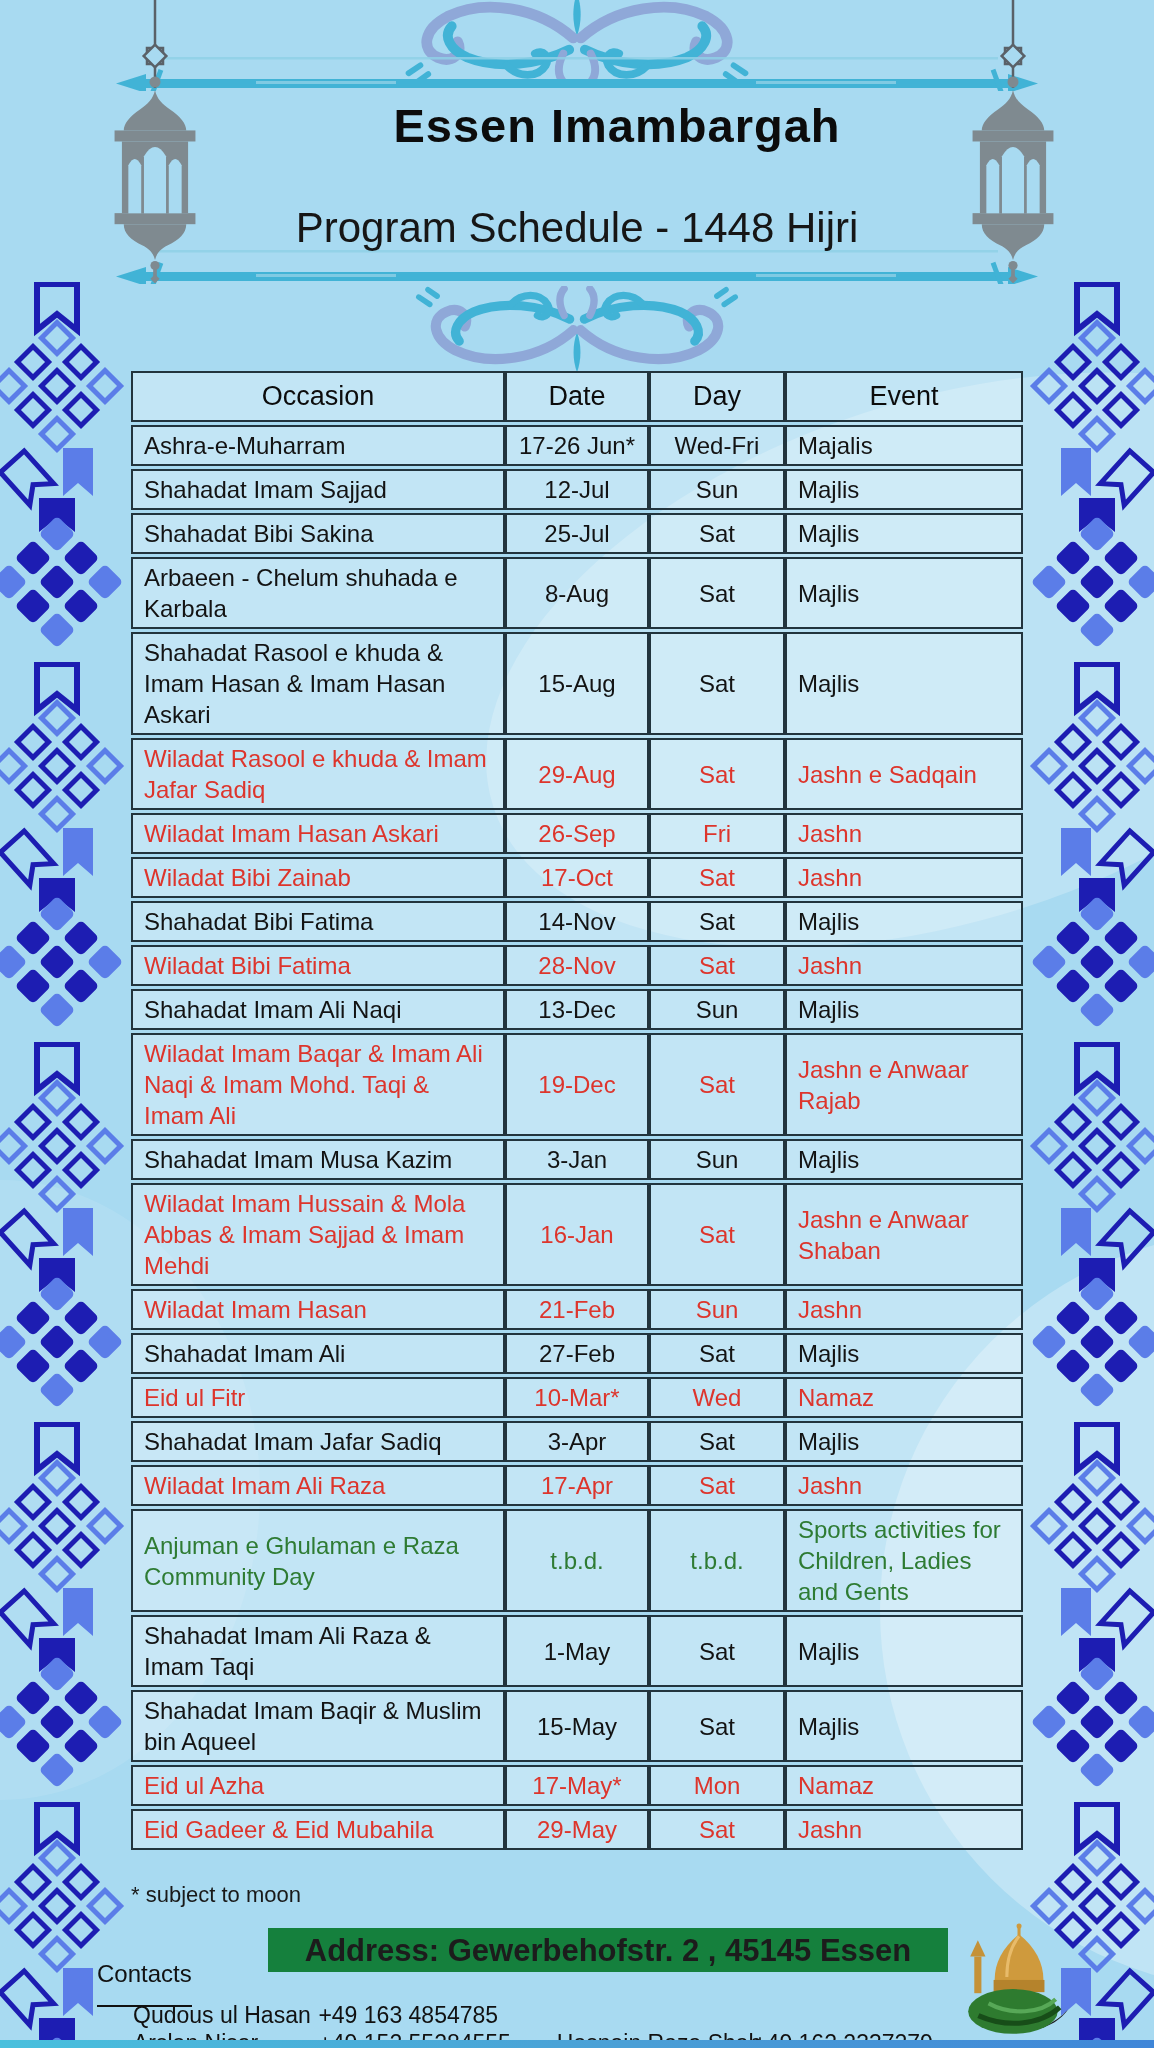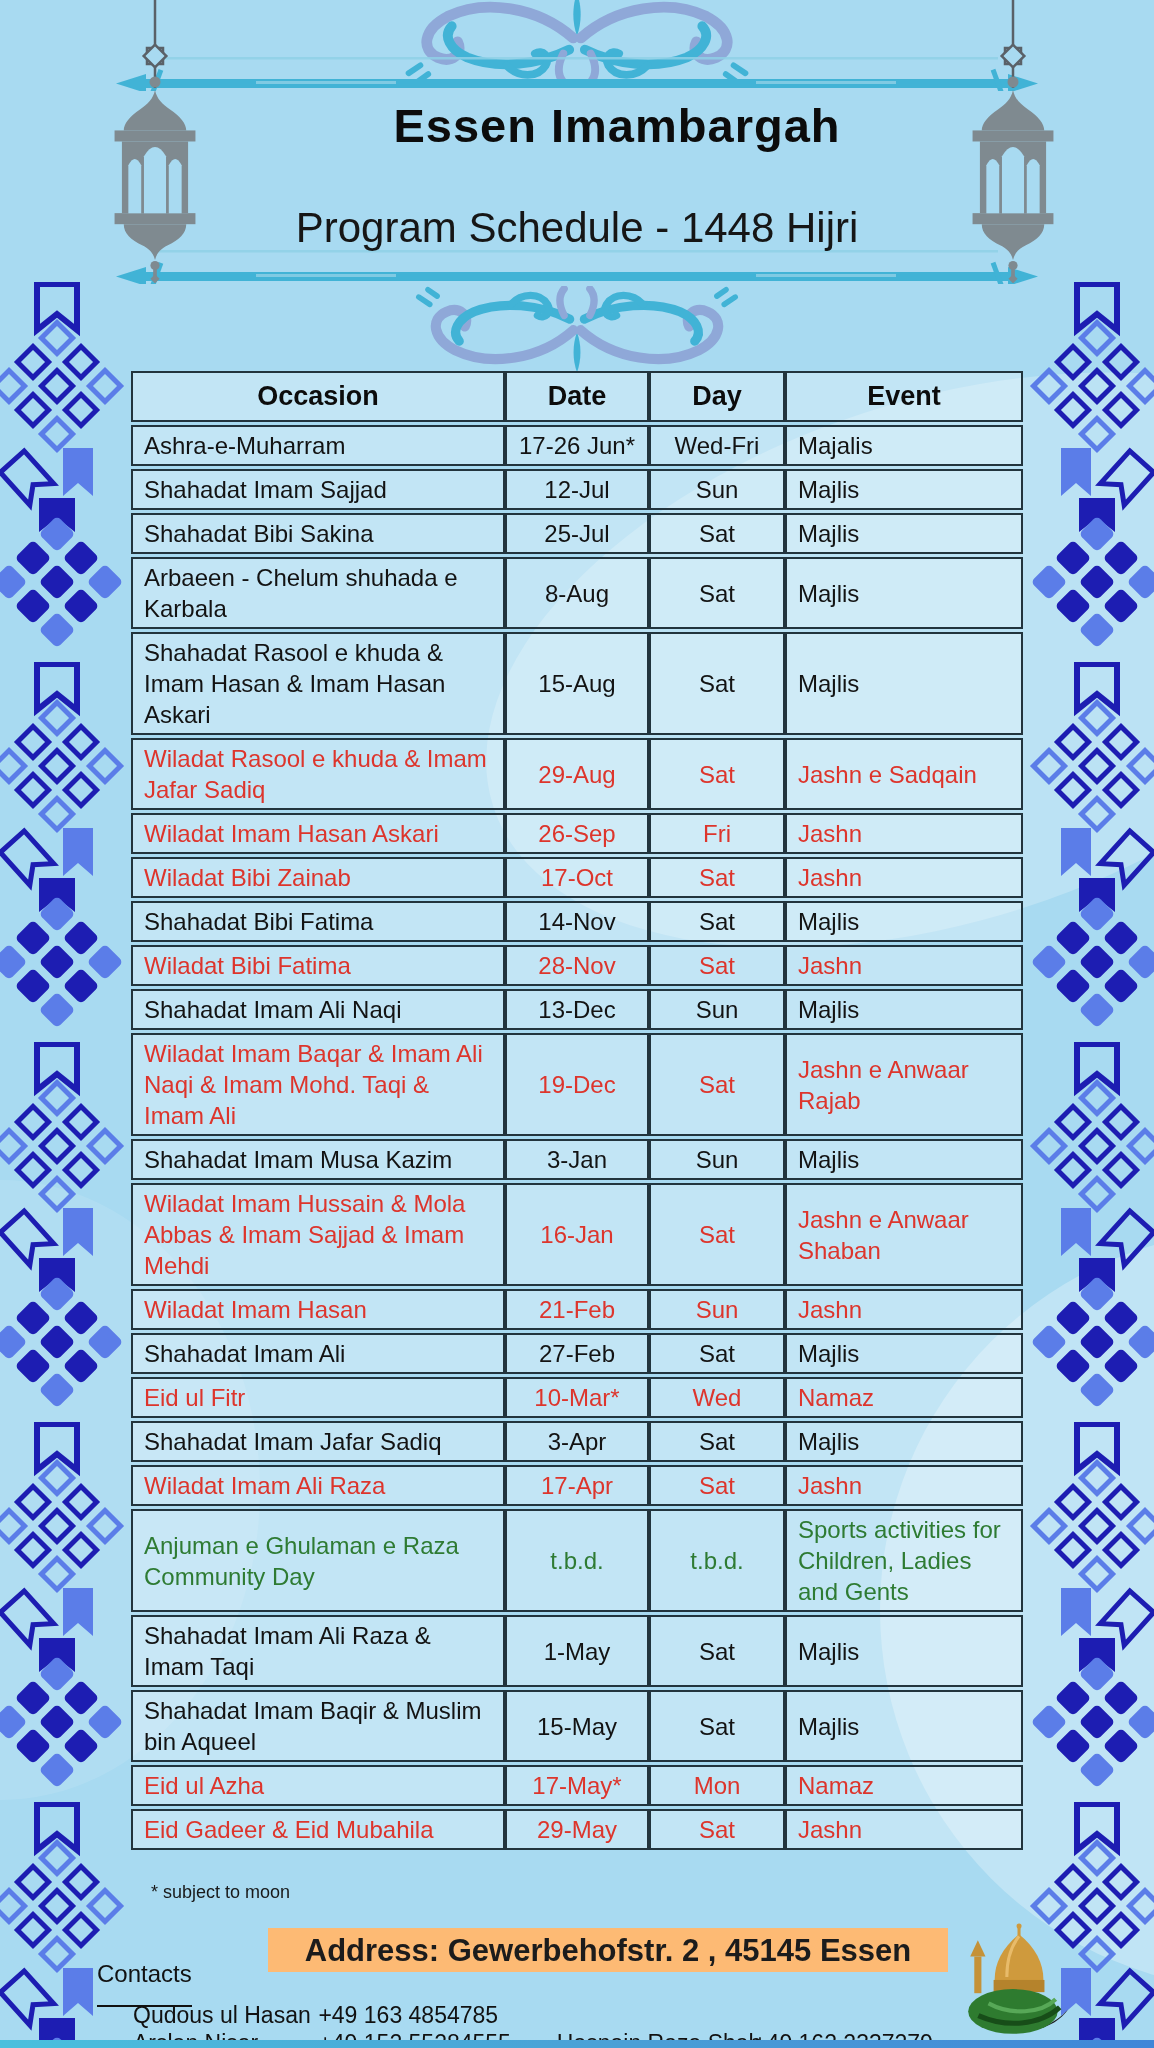--- a/index.html
+++ b/index.html
@@ -39,35 +39,35 @@
   .schedule-table{
     position:absolute; left:131px; top:368px; width:892px; z-index:2;
     border-collapse:separate; border-spacing:0 3px; table-layout:fixed;
   }
   .schedule-table th, .schedule-table td{
     border:2px solid #22343d;
     background:rgba(255,255,255,0.30);
     overflow:hidden;
   }
   .schedule-table th{
-    font-size:27px; font-weight:bold; color:#0c0c0c; padding:8px 12px; text-align:center;
+    font-size:27px; font-weight:normal; color:#0c0c0c; padding:8px 12px; text-align:center;
   }
   .schedule-table td{
     font-size:24px; line-height:31px; padding:3px 9px; vertical-align:middle;
   }
   td.c-date, td.c-day{text-align:center;}
   td.c-occasion, td.c-event{text-align:left;padding-left:11px;}
   .row-black td{color:#131313;}
   .row-red td{color:#dd352c;}
   .row-green td{color:#2e7b33;}
 
   
-  .footnote{position:absolute; left:131px; top:1882px; font-size:18px; color:#191919; z-index:3;margin-left:20px;}
+  .footnote{position:absolute; left:131px; top:1882px; font-size:22px; color:#191919; z-index:3;}
   .address-banner{position:absolute; left:268px; top:1928px; width:680px; height:44px;
-    background:#fdba74; z-index:3; text-align:center; line-height:45px;
+    background:#15803d; z-index:3; text-align:center; line-height:45px;
     font-size:31px; font-weight:bold; color:#1c1c1c;}
   .contacts-heading{position:absolute; left:97px; top:1960px; font-size:24px; color:#111;
     border-bottom:2px solid #111; padding-bottom:17px; z-index:3;}
   .contact-line{position:absolute; left:97px; font-size:23px; color:#111; white-space:nowrap; z-index:3;}
   .contact-line-1{top:1994px;}
   .contact-line-2{top:2022px;}
   .cname{display:inline-block; width:179px;margin-left:36px;}
   .cphone{display:inline-block; width:232px;margin-top:8px;}
   .cname2{display:inline-block; width:190px;}
   .imambargah-logo{position:absolute; left:960px; top:1922px; width:114px; height:120px; z-index:3;}

